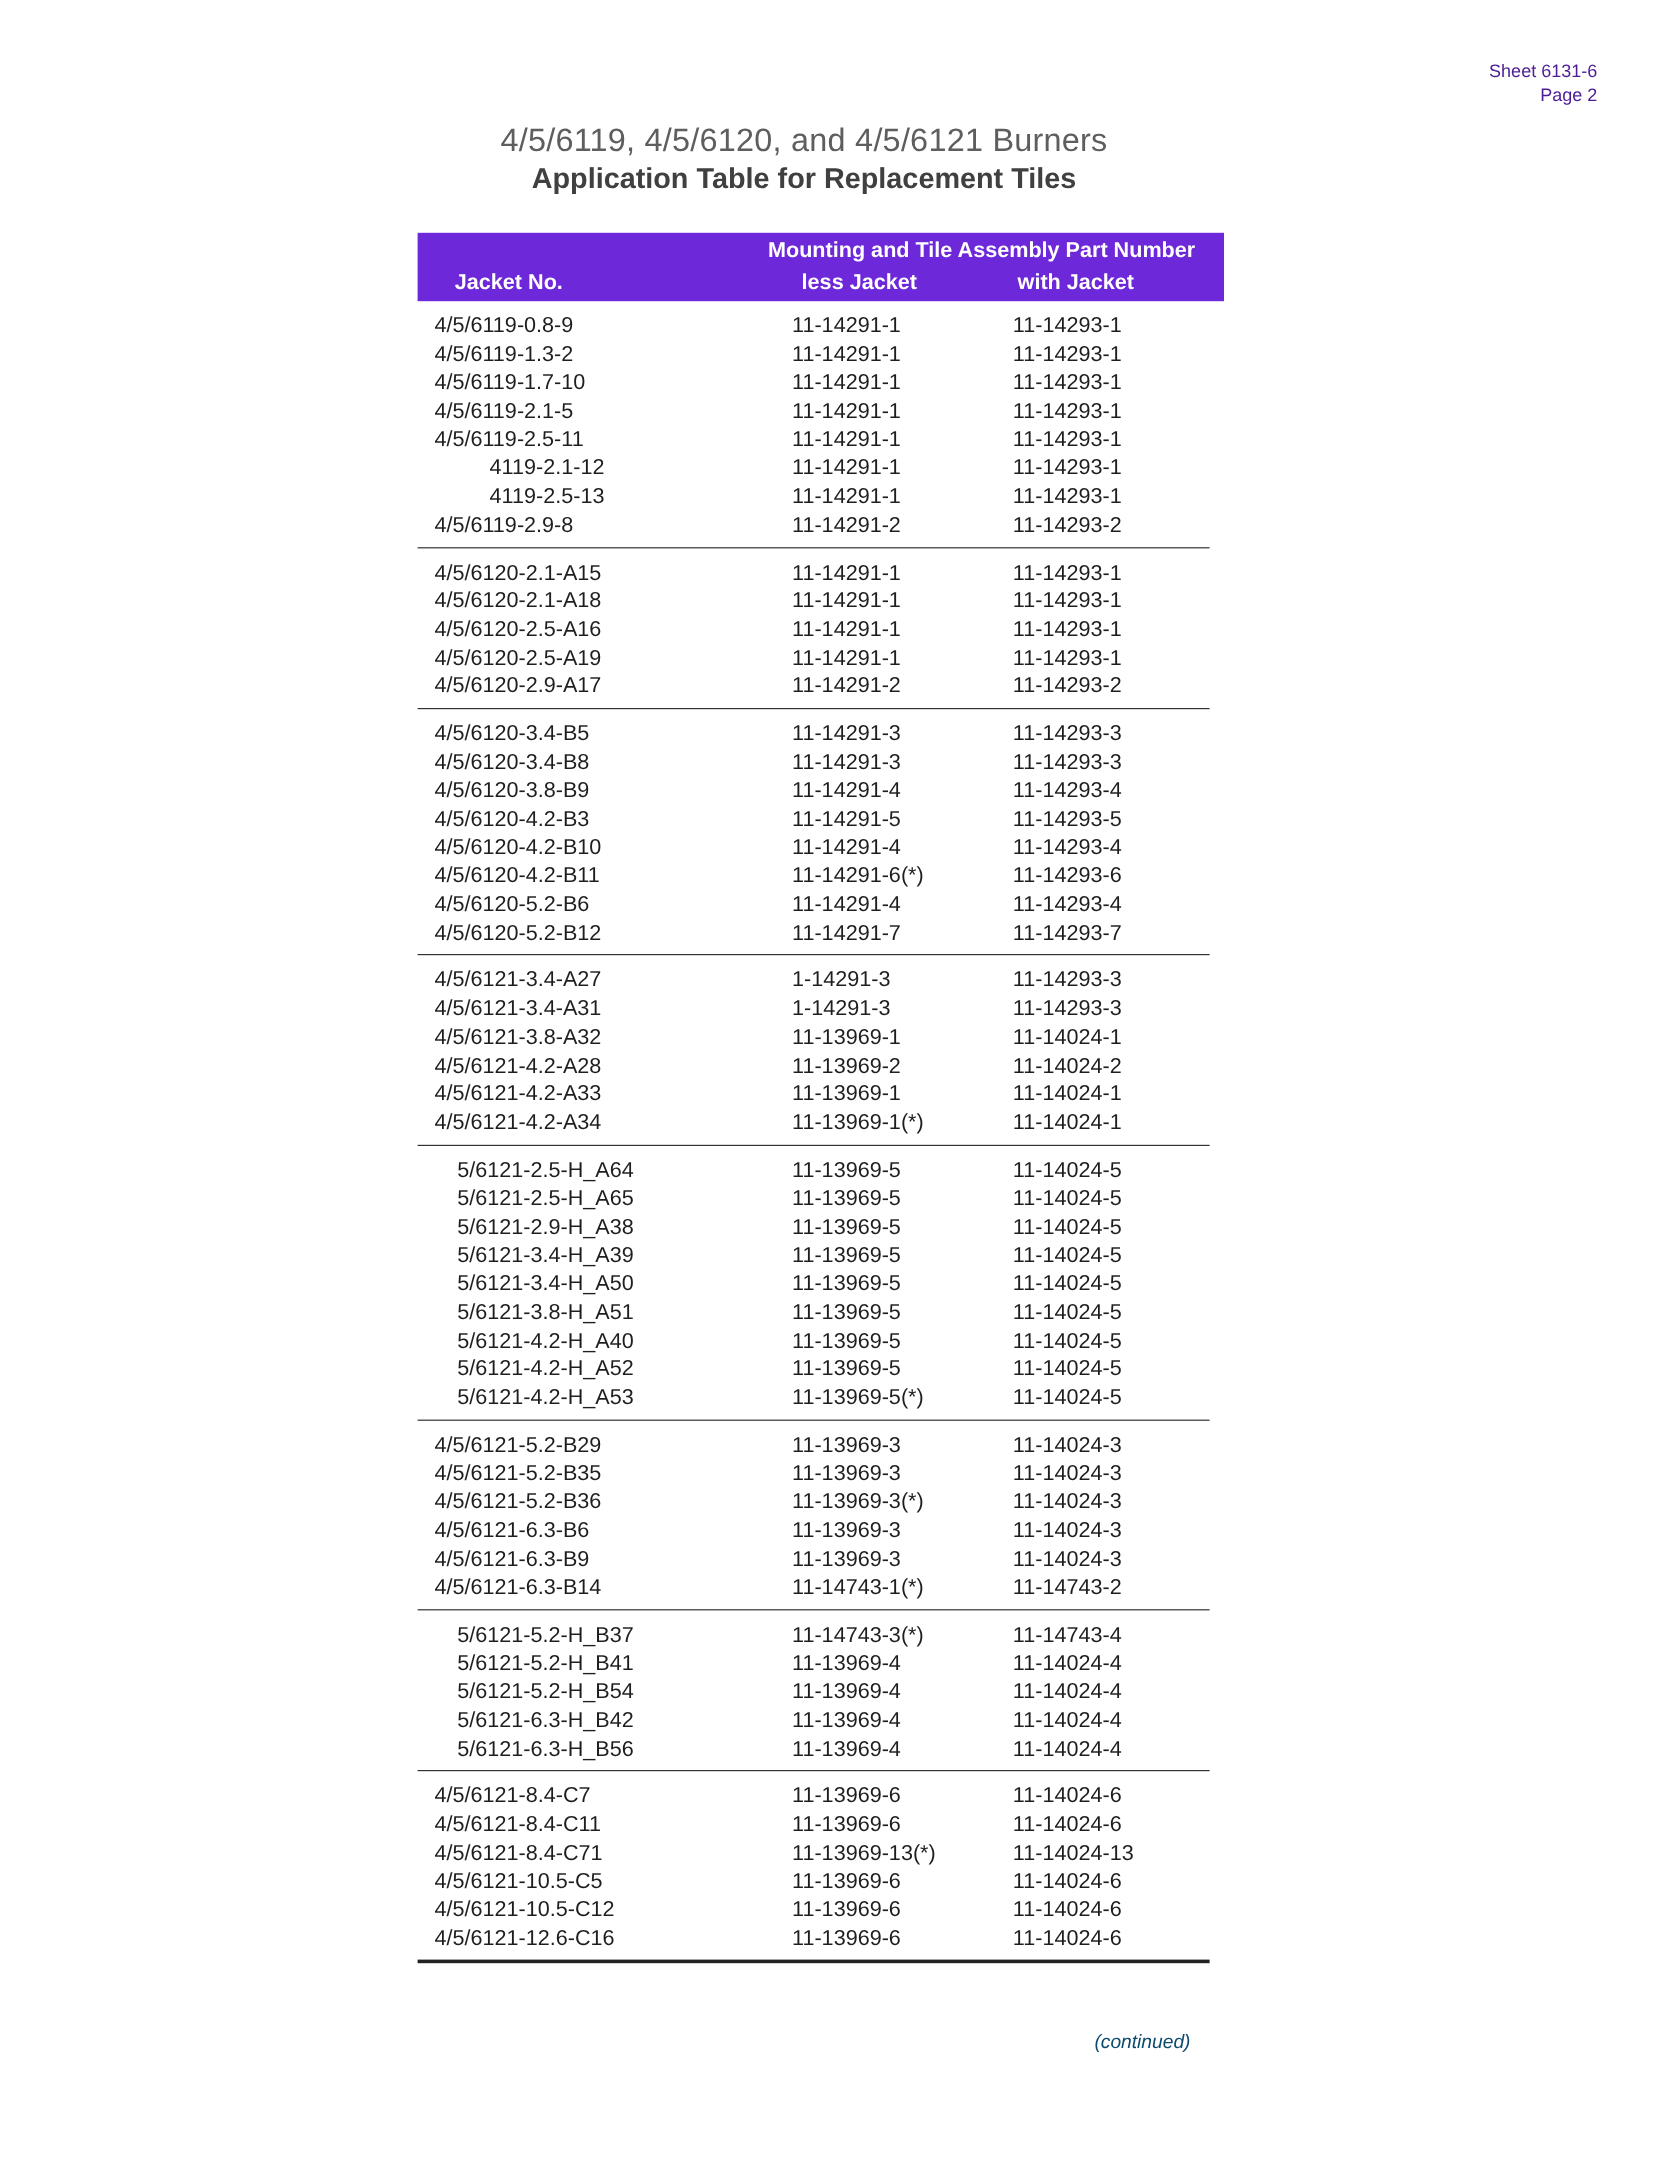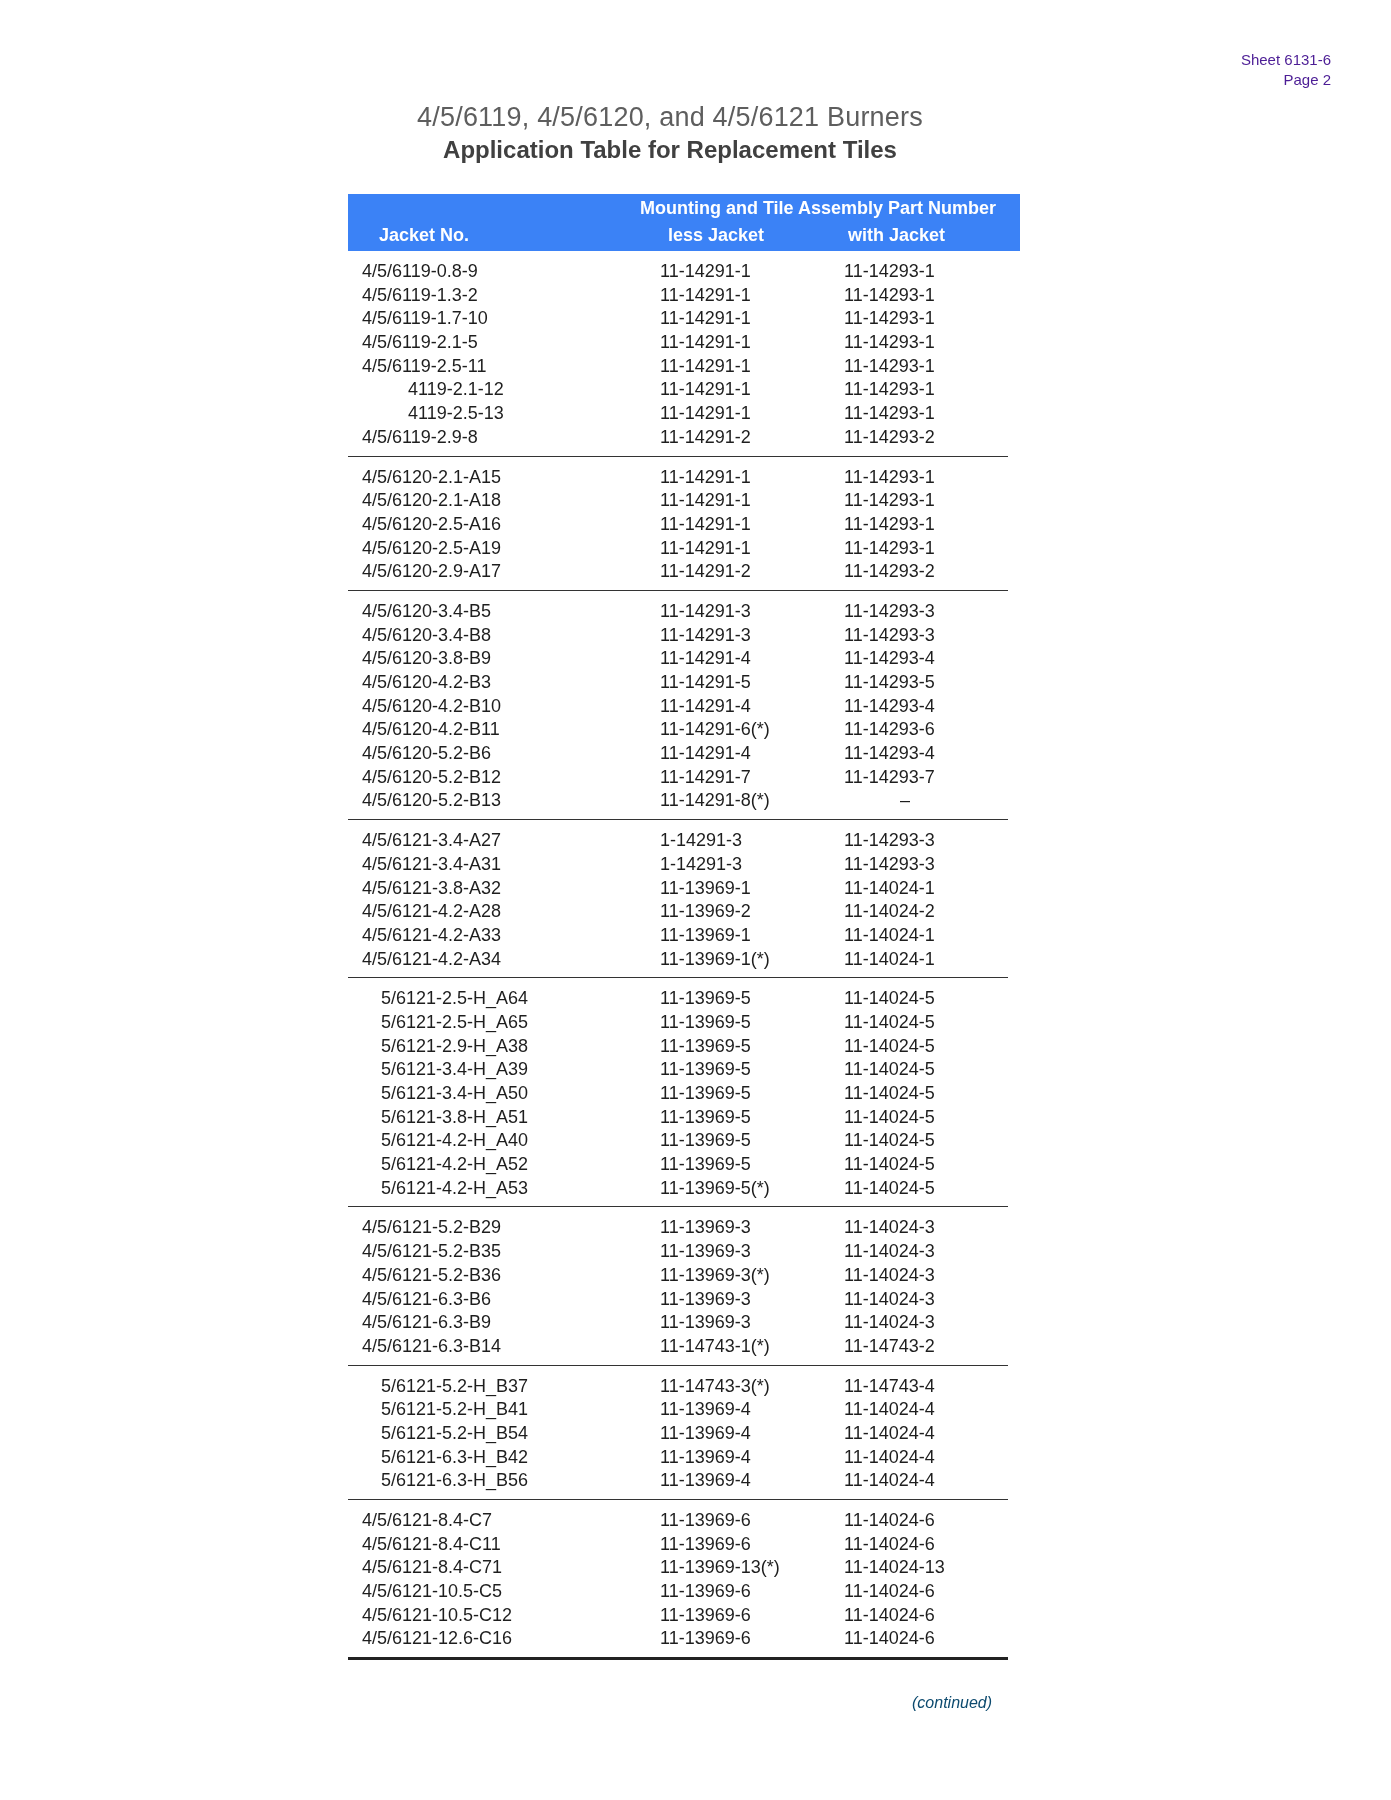--- a/index.html
+++ b/index.html
@@ -5,21 +5,21 @@
   html, body { margin: 0; padding: 0; background: #ffffff; }
   body { width: 1391px; height: 1800px; position: relative; overflow: hidden;
          font-family: "Liberation Sans", "DejaVu Sans", sans-serif; color: #222; }
   .sheet-ref { position: absolute; right: 60px; top: 50px; text-align: right;
                font-size: 15px; line-height: 20px; color: #4c1d95; }
   .title { position: absolute; left: 0; width: 1340px; top: 100px; text-align: center;
            color: #5e5e5e; }
   .title .t1 { font-size: 27px; font-weight: normal; line-height: 34px; letter-spacing: 0.2px; }
   .title .t2 { font-size: 24px; font-weight: bold; line-height: 32px; color: #404040; }
   .table-wrap { position: absolute; left: 348px; top: 194px; width: 672px; }
-  .thead { background: #3b82f6; color: #fff; height: 57px; position: relative;
+  .thead { background: #6d28d9; color: #fff; height: 57px; position: relative;
            font-weight: bold; font-size: 18px; }
   .thead .group { position: absolute; left: 268px; top: 4px; width: 404px; text-align: center; white-space: nowrap; }
   .thead .c1 { position: absolute; left: 31px; bottom: 5px; }
   .thead .c2 { position: absolute; left: 320px; bottom: 5px; }
   .thead .c3 { position: absolute; left: 500px; bottom: 5px; }
   .tbody { width: 660px; text-align: right; }
   .group-block { border-bottom: 1.5px solid #333; padding: 9px 0 6px 0; }
   .group-block:last-child { border-bottom: 3px solid #222; }
   .row { height: 23.7px; line-height: 23.7px; font-size: 18px; color: #1e1e1e; position: relative; white-space: nowrap; }
   .row .b { position: absolute; left: 14px; }
@@ -154,25 +154,20 @@
         <div class="row">
           <span class="b">4/5/6120-5.2-B6</span>
           <span class="l">11-14291-4</span>
           <span class="w">11-14293-4</span>
         </div>
         <div class="row">
           <span class="b">4/5/6120-5.2-B12</span>
           <span class="l">11-14291-7</span>
           <span class="w">11-14293-7</span>
         </div>
-        <div class="row">
-          <span class="b">4/5/6120-5.2-B13</span>
-          <span class="l">11-14291-8(*)</span>
-          <span class="w dash">–</span>
-        </div>
       </div>
       <div class="group-block">
         <div class="row">
           <span class="b">4/5/6121-3.4-A27</span>
           <span class="l">1-14291-3</span>
           <span class="w">11-14293-3</span>
         </div>
         <div class="row">
           <span class="b">4/5/6121-3.4-A31</span>
           <span class="l">1-14291-3</span>

